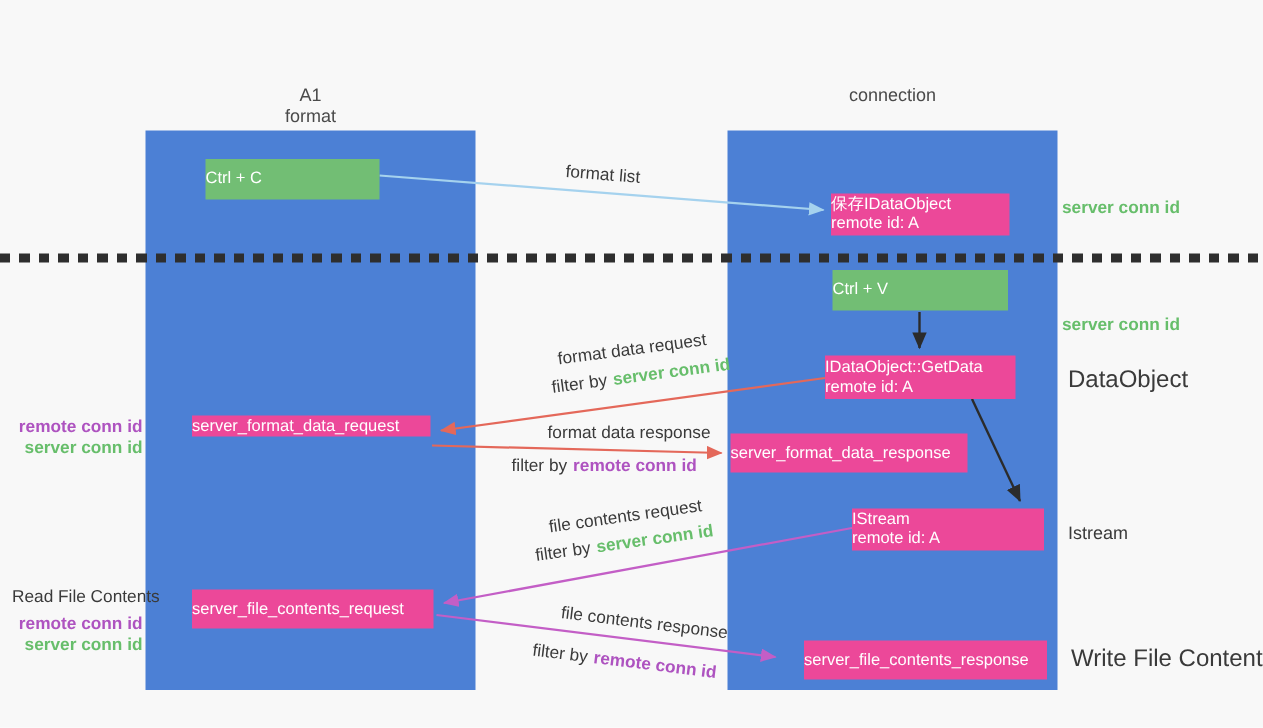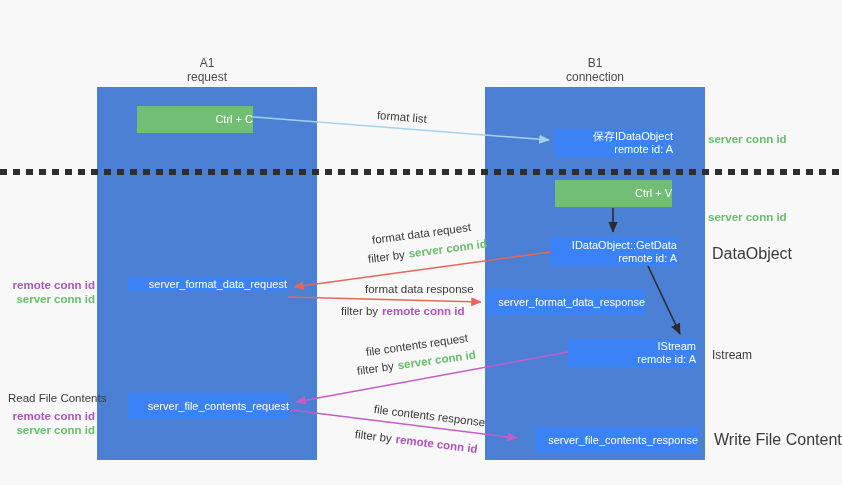--- a/index.html
+++ b/index.html
@@ -10,23 +10,23 @@
   }
   .title{position:absolute; left:368px; top:8px; font-size:15px; color:#3c3c3c; line-height:20px; letter-spacing:.5px;}
   .lane-header{position:absolute; top:56px; width:220px; text-align:center; font-size:12px; color:#4a4a4a; line-height:14px;}
   #hdr-a1{left:97px;} #hdr-b1{left:485px;}
   .lane{position:absolute; top:87px; width:220px; height:373px; background:#4C80D5; z-index:1;}
   #lane-a1{left:97px;} #lane-b1{left:485px;}
   .dotted{position:absolute; left:0; top:169px; width:842px; height:6px; z-index:4;
     background:repeating-linear-gradient(90deg,#2e2e2e 0 7px,transparent 7px 13px);}
   .arrows{position:absolute; left:0; top:0; z-index:5; pointer-events:none;}
   .node{position:absolute; z-index:6; color:#fff; font-size:11px; line-height:13px;
-    display:flex; flex-direction:column; align-items:flex-end; justify-content:center; text-align:center;}
+    display:flex; flex-direction:column; align-items:flex-start; justify-content:center; text-align:center;}
   .green{background:#72BE74;}
-  .orange{background:#3b82f6;}
+  .orange{background:#ec4899;}
   #ctrl-c{left:137px; top:106px; width:116px; height:27px;}
   #save-obj{left:554px; top:129px; width:119px; height:28px;}
   #ctrl-v{left:555px; top:180px; width:117px; height:27px;}
   #getdata{left:550px; top:237px; width:127px; height:29px;}
   #fmt-req{left:128px; top:277px; width:159px; height:14px;}
   #fmt-resp{left:487px; top:289px; width:158px; height:26px;}
   #istream-node{left:568px; top:339px; width:128px; height:28px;}
   #file-req{left:128px; top:393px; width:161px; height:26px;}
   #file-resp{left:536px; top:427px; width:162px; height:26px;}
   .elabel{position:absolute; z-index:7; font-size:11.5px; color:#3a3a3a; white-space:nowrap; transform-origin:left center;}
@@ -54,24 +54,23 @@
   #left-ids2{top:409px;}
 </style>
 </head>
 <body>
 
 <div class="canvas">
 
 
   <div class="lane-header" id="hdr-a1">
     <div>A1</div>
-    <div>request</div>
+    <div>format</div>
   </div>
   <div class="lane-header" id="hdr-b1">
-    <div>B1</div>
     <div>connection</div>
   </div>
 
   <div class="lane" id="lane-a1"></div>
   <div class="lane" id="lane-b1"></div>
 
   <div class="dotted"></div>
 
   <svg class="arrows" width="842" height="485">
     <defs>

